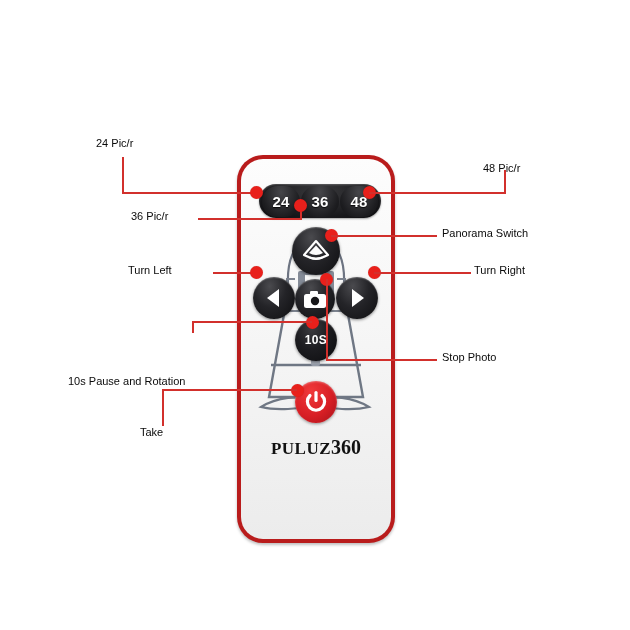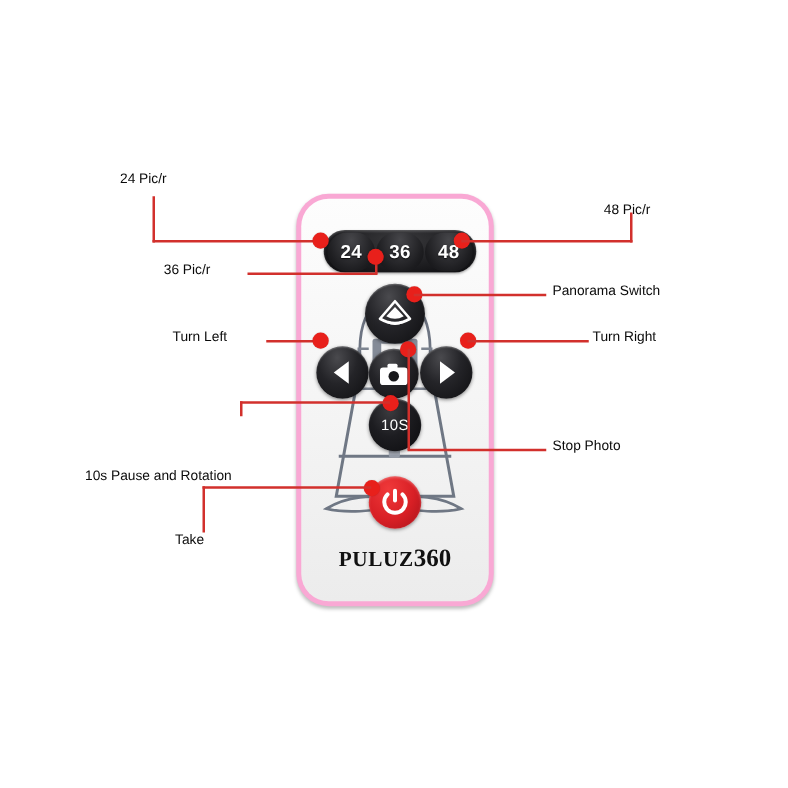--- a/index.html
+++ b/index.html
@@ -21,23 +21,23 @@
     height: 630px;
     background: #ffffff;
   }
 
   
   .remote-shell {
     position: absolute;
     left: 237px;
     top: 155px;
     width: 158px;
-    height: 330px;
+    height: 388px;
     border-radius: 26px;
-    background: #f9a8d4;
+    background: #b91c1c;
     box-shadow: 0 2px 3px rgba(0,0,0,0.25);
   }
   .remote-face {
     position: absolute;
     left: 4px;
     top: 4px;
     right: 4px;
     bottom: 4px;
     border-radius: 22px;
     background: linear-gradient(180deg,#fdfdfd 0%,#f4f4f4 55%,#ececec 100%);
@@ -92,21 +92,21 @@
   }
   .btn-pano { left: 51px; top: 68px; width: 48px; height: 48px; }
   .btn-left { left: 12px; top: 118px; width: 42px; height: 42px; }
   .btn-photo { left: 54px; top: 120px; width: 40px; height: 40px; }
   .btn-right { left: 95px; top: 118px; width: 42px; height: 42px; }
   .btn-10s { left: 54px; top: 160px; width: 42px; height: 42px;
              background: radial-gradient(ellipse at 40% 22%, #3c3c40 0%, #1d1d21 45%, #0b0b0d 100%); }
   .btn-10s .lbl {
     color: #fff;
     font-size: 12px;
-    font-weight: normal;
+    font-weight: bold;
     letter-spacing: 0.3px;
   }
 
   .btn-power {
     position: absolute;
     left: 54px;
     top: 222px;
     width: 42px;
     height: 42px;
     border-radius: 50%;
@@ -273,21 +273,21 @@
     <div class="alabel" style="left:483px; top:163px;">48 Pic/r</div>
   </div>
 
   <div class="ann">
     <div class="dot" style="left:325px; top:229px;"></div>
     <div class="lineH" style="left:331px; top:235px; width:106px;"></div>
     <div class="alabel" style="left:442px; top:228px;">Panorama Switch</div>
   </div>
 
   <div class="ann">
-    <div class="alabel" style="left:138px; top:265px;text-align:right;">Turn Left</div>
+    <div class="alabel" style="left:128px; top:265px;text-align:right;">Turn Left</div>
     <div class="lineH" style="left:213px; top:272px; width:45px;"></div>
     <div class="dot" style="left:250px; top:266px;"></div>
   </div>
 
   <div class="ann">
     <div class="dot" style="left:368px; top:266px;"></div>
     <div class="lineH" style="left:374px; top:272px; width:97px;"></div>
     <div class="alabel" style="left:474px; top:265px;">Turn Right</div>
   </div>
 

